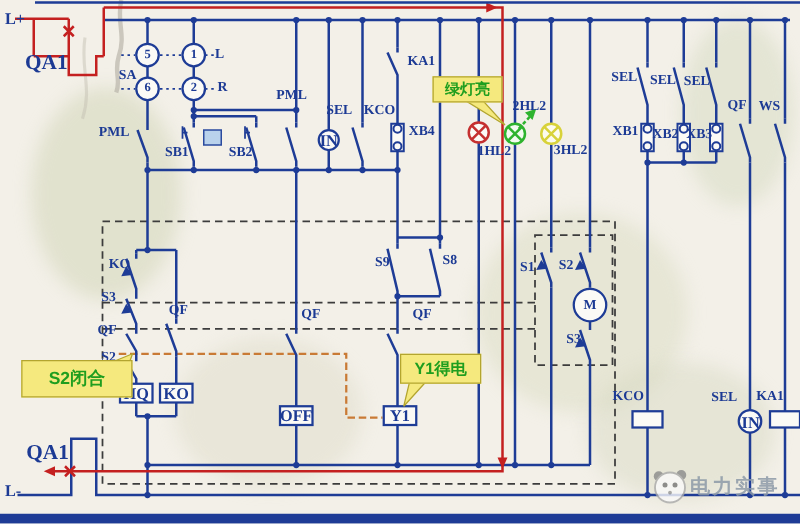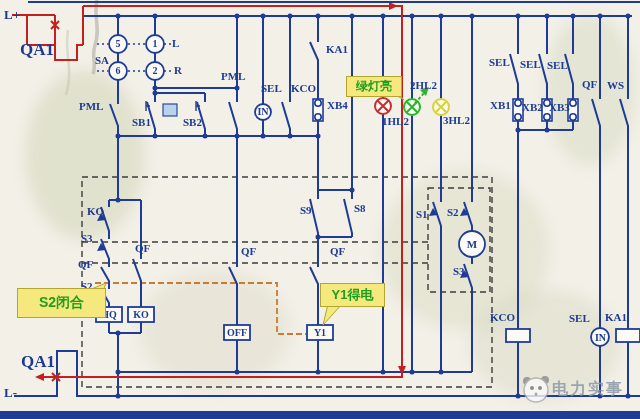--- a/index.html
+++ b/index.html
@@ -4,21 +4,21 @@
 <style>
   html,body{margin:0;padding:0;background:#ffffff;}
   .stage{position:relative;width:640px;height:419px;background:#f3f0e8;overflow:hidden;
          font-family:"Liberation Serif", serif;}
   .blob{position:absolute;border-radius:50%;filter:blur(7px);}
   svg{position:absolute;left:0;top:0;}
   .lb{position:absolute;font-weight:bold;font-size:11px;color:#1c3a94;white-space:nowrap;line-height:1;}
   .lb.big{font-size:13px;}
   .lb.md{font-size:17px;}
   .cnum{position:absolute;font-weight:bold;font-size:10px;color:#1c3a94;text-align:center;line-height:1;}
-  .boxlb{position:absolute;font-weight:bold;font-size:10px;color:#1c3a94;text-align:center;
+  .boxlb{position:absolute;font-weight:bold;font-size:13px;color:#1c3a94;text-align:center;
          display:flex;align-items:center;justify-content:center;line-height:1;}
   .callout{position:absolute;background:#f5e97e;border:1.5px solid #b3a52f;color:#1f9e1f;
            font-weight:bold;display:flex;align-items:center;justify-content:center;
            font-family:"Liberation Sans", sans-serif;}
   .wm{position:absolute;font-family:"Liberation Sans", sans-serif;font-weight:bold;
       color:#8d9aa8;opacity:.85;letter-spacing:2px;font-size:16px;}
   .topline{position:absolute;left:28px;top:1px;width:612px;height:2px;background:#1e3c96;}
   .botbar{position:absolute;left:0;top:411px;width:640px;height:8px;background:#1e3c96;}
 </style>
 </head>
@@ -226,18 +226,18 @@
   <span class="boxlb" style="left:128px;top:307px;width:26px;height:15px;">KO</span>
   <span class="boxlb" style="left:224px;top:325px;width:26px;height:15px;">OFF</span>
   <span class="boxlb" style="left:307px;top:325px;width:26px;height:15px;">Y1</span>
   <span class="lb" style="left:490px;top:312px;">KCO</span>
   <span class="lb" style="left:569px;top:313px;">SEL</span>
   <span class="boxlb" style="left:591px;top:331px;width:19px;height:13px;">IN</span>
   <span class="lb" style="left:605px;top:312px;">KA1</span>
   <span class="lb md" style="left:21px;top:353px;">QA1</span>
   <span class="lb big" style="left:4px;top:386px;">L-</span>
 
-  <div class="callout" style="left:346px;top:76px;width:54px;height:19px;font-size:12px;">绿灯亮</div>
+  <div class="callout" style="left:346px;top:61px;width:54px;height:19px;font-size:12px;">绿灯亮</div>
   <div class="callout" style="left:17px;top:288px;width:87px;height:28px;font-size:14px;">S2闭合</div>
   <div class="callout" style="left:320px;top:283px;width:63px;height:22px;font-size:13px;">Y1得电</div>
 
   <span class="wm" style="left:552px;top:379px;">电力实事</span>
 </div>
 
 </body></html>

